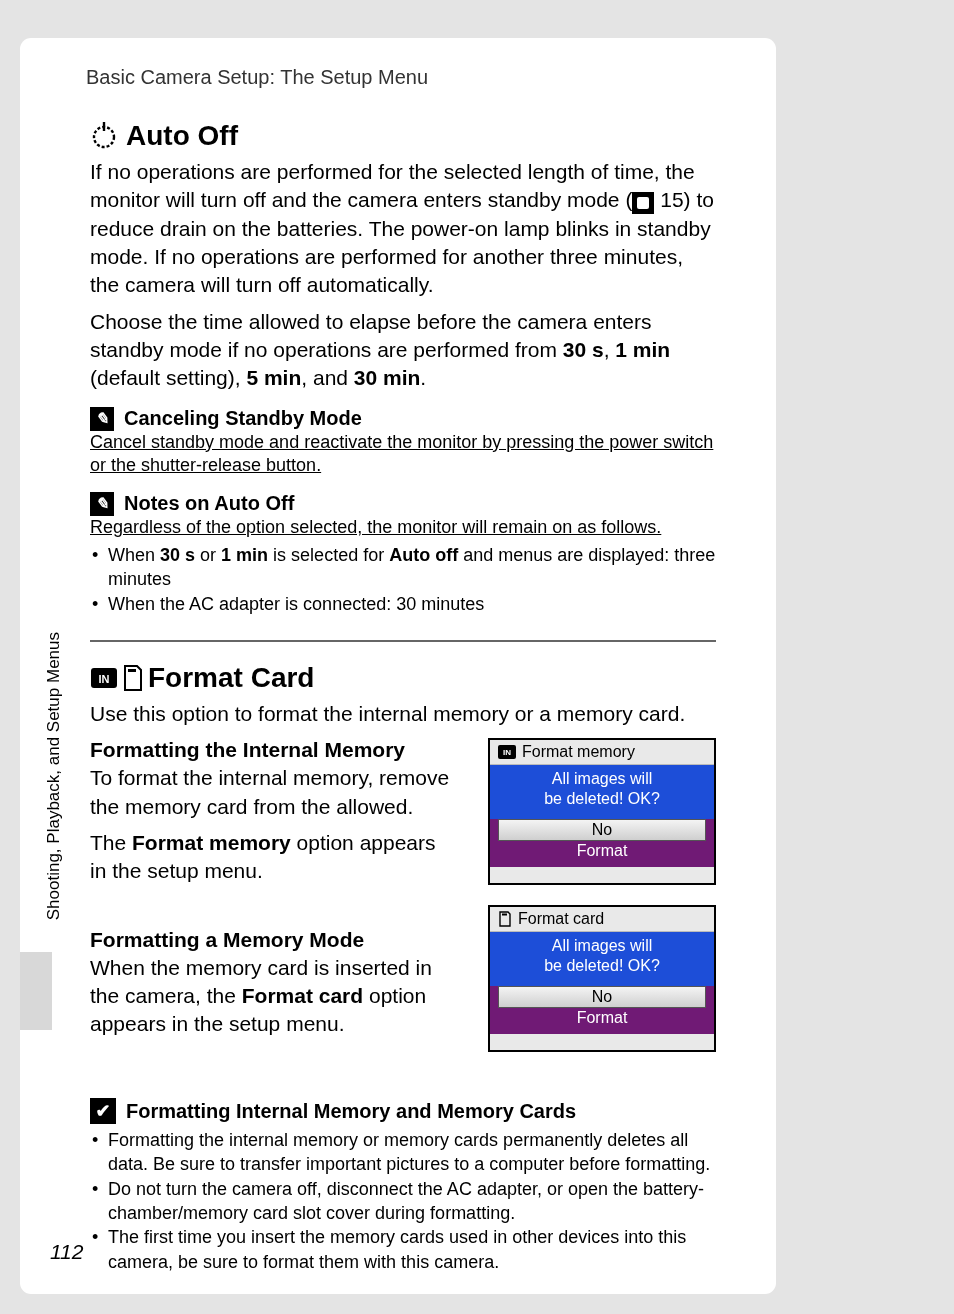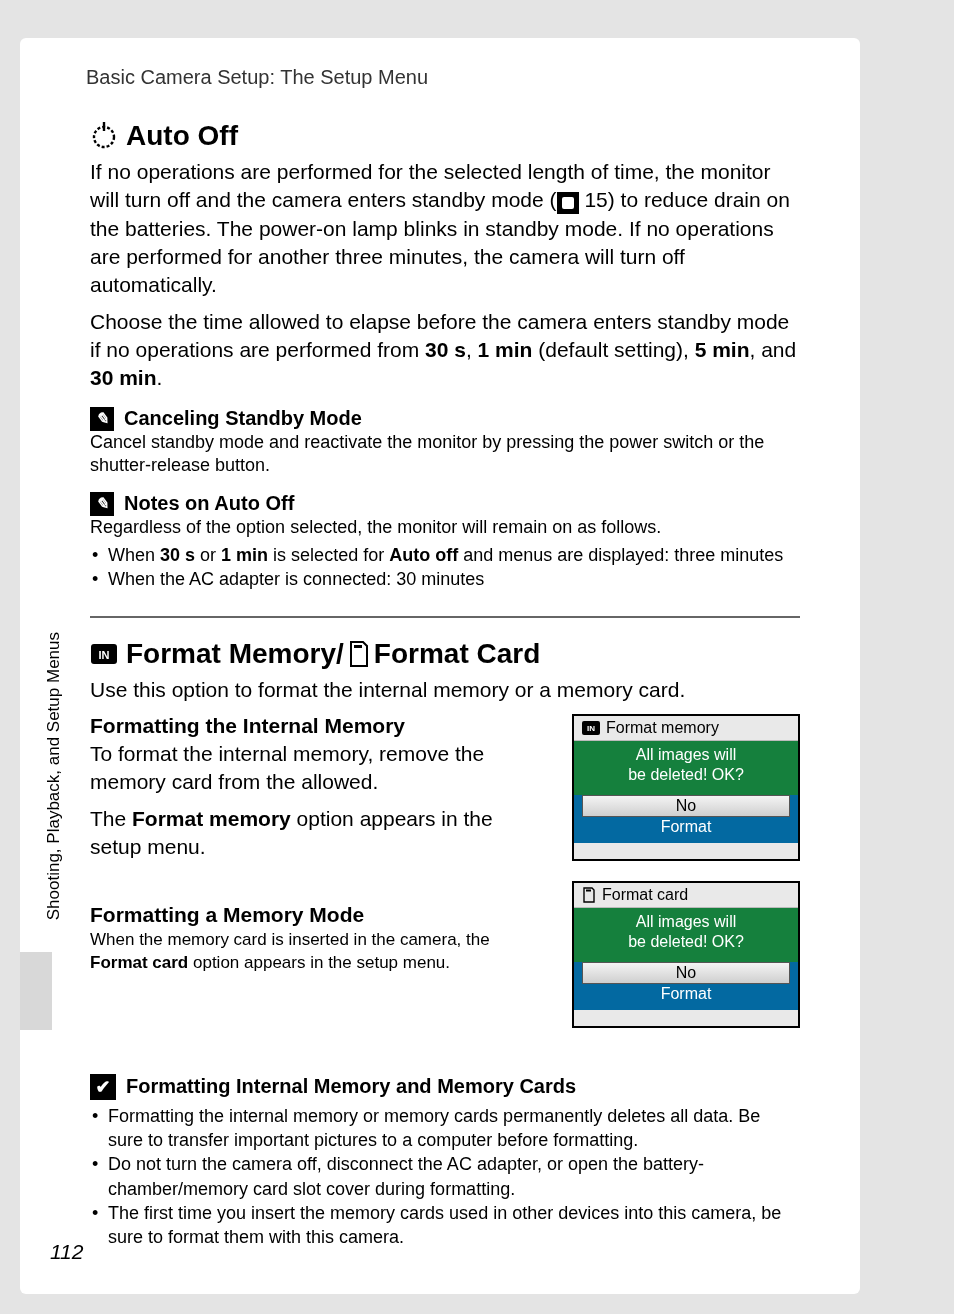--- a/index.html
+++ b/index.html
@@ -6,42 +6,42 @@
   html, body { width:954px; height:1314px; }
   body {
     background:#e4e4e4;
     font-family: "Myriad Pro", "Segoe UI", Arial, sans-serif;
     color:#000;
     position:relative;
   }
   .page {
     position:absolute;
     top:38px; left:20px;
-    width:840px; height:1256px;
+    width:756px; height:1256px;
     background:#fff;
-    border-radius:6px;
+    border-radius:11px;
   }
   .running-head {
     position:absolute;
     top:28px; left:66px;
     font-size:20px;
     color:#333;
   }
   .content {
     position:absolute;
     top:82px; left:70px; right:60px;
   }
   h2.sec {
     font-size:28px; font-weight:700;
     display:flex; align-items:center; gap:8px;
     margin-bottom:6px;
   }
   .icon-box { display:inline-flex; align-items:center; justify-content:center;}
   .para { font-size:21px; line-height:1.35; margin-bottom:8px; }
-  .sub-para { font-size:18px; line-height:1.3; }
+  .sub-para { font-size:18px; line-height:1.3;text-decoration:underline; }
   .note-title {
     display:flex; align-items:center; gap:10px;
     font-weight:700; font-size:20px;
     margin-top:14px;
   }
   .note-icon {
     width:24px; height:24px;
     background:#000; color:#fff;
     display:inline-flex; align-items:center; justify-content:center;
     font-size:16px; font-style:italic;
@@ -66,24 +66,24 @@
     width:228px; border:2px solid #000; background:#fff;
     font-family: Arial, sans-serif; font-size:16px;
     margin-bottom:20px;
   }
   .lcd-title {
     background:#e9e9e9; padding:3px 8px 3px 8px;
     display:flex; align-items:center; gap:6px;
     border-bottom:1px solid #bbb;
   }
   .lcd-body {
-    background:#15803d; color:#fff; text-align:center;
+    background:#1d4ed8; color:#fff; text-align:center;
     padding:4px 6px 10px 6px; line-height:1.25;
   }
-  .lcd-opts { background:#0369a1; padding-bottom:6px; }
+  .lcd-opts { background:#701a75; padding-bottom:6px; }
   .lcd-opt {
     text-align:center; color:#fff; font-size:16px;
     padding:1px 0;
   }
   .lcd-opt.sel {
     background:linear-gradient(#f4f4f4,#cfcfcf);
     color:#000; margin:0 8px; border:1px solid #555;
   }
   .lcd-foot { height:16px; background:#e9e9e9; }
   .side-tab {
@@ -164,42 +164,41 @@
 
     <hr class="divider">
 
     <h2 class="sec">
       <span class="icon-box">
         <svg width="28" height="22" viewBox="0 0 28 22">
             <rect x="1" y="1" width="26" height="20" rx="3" fill="#000"></rect>
             <text x="14" y="16" fill="#fff" font-size="11" font-weight="700" text-anchor="middle" font-family="Arial">IN</text>
           </svg>
       </span>
-      <span>Format Memory/</span>
       <span class="icon-box" style="margin-left:-4px;">
         <svg width="22" height="26" viewBox="0 0 22 26">
             <path d="M3 1 H15 L19 5 V25 H3 Z" fill="none" stroke="#000" stroke-width="2"></path>
             <rect x="6" y="4" width="8" height="3" fill="#000"></rect>
           </svg>
       </span>
       <span style="margin-left:-4px;">Format Card</span>
     </h2>
 
     <p class="para">Use this option to format the internal memory or a memory card.</p>
 
     <div class="flex-row" style="margin-top:10px;">
       <div class="col-text">
         <div class="sub-h">Formatting the Internal Memory</div>
         <p class="para" style="font-size:21px;">To format the internal memory, remove the memory card from the allowed.</p>
         <p class="para" style="font-size:21px;">
           <span>The </span><b>Format memory</b><span> option appears in the setup menu.</span>
         </p>
 
         <div class="sub-h" style="margin-top:42px;">Formatting a Memory Mode</div>
-        <p class="para" style="font-size:17px;">
+        <p class="para" style="font-size:21px;">
           <span>When the memory card is inserted in the camera, the </span><b>Format card</b><span> option appears in the setup menu.</span>
         </p>
       </div>
 
       <div>
 
         <div class="lcd">
           <div class="lcd-title">
             <span>
                 <svg width="18" height="14" viewBox="0 0 18 14">

